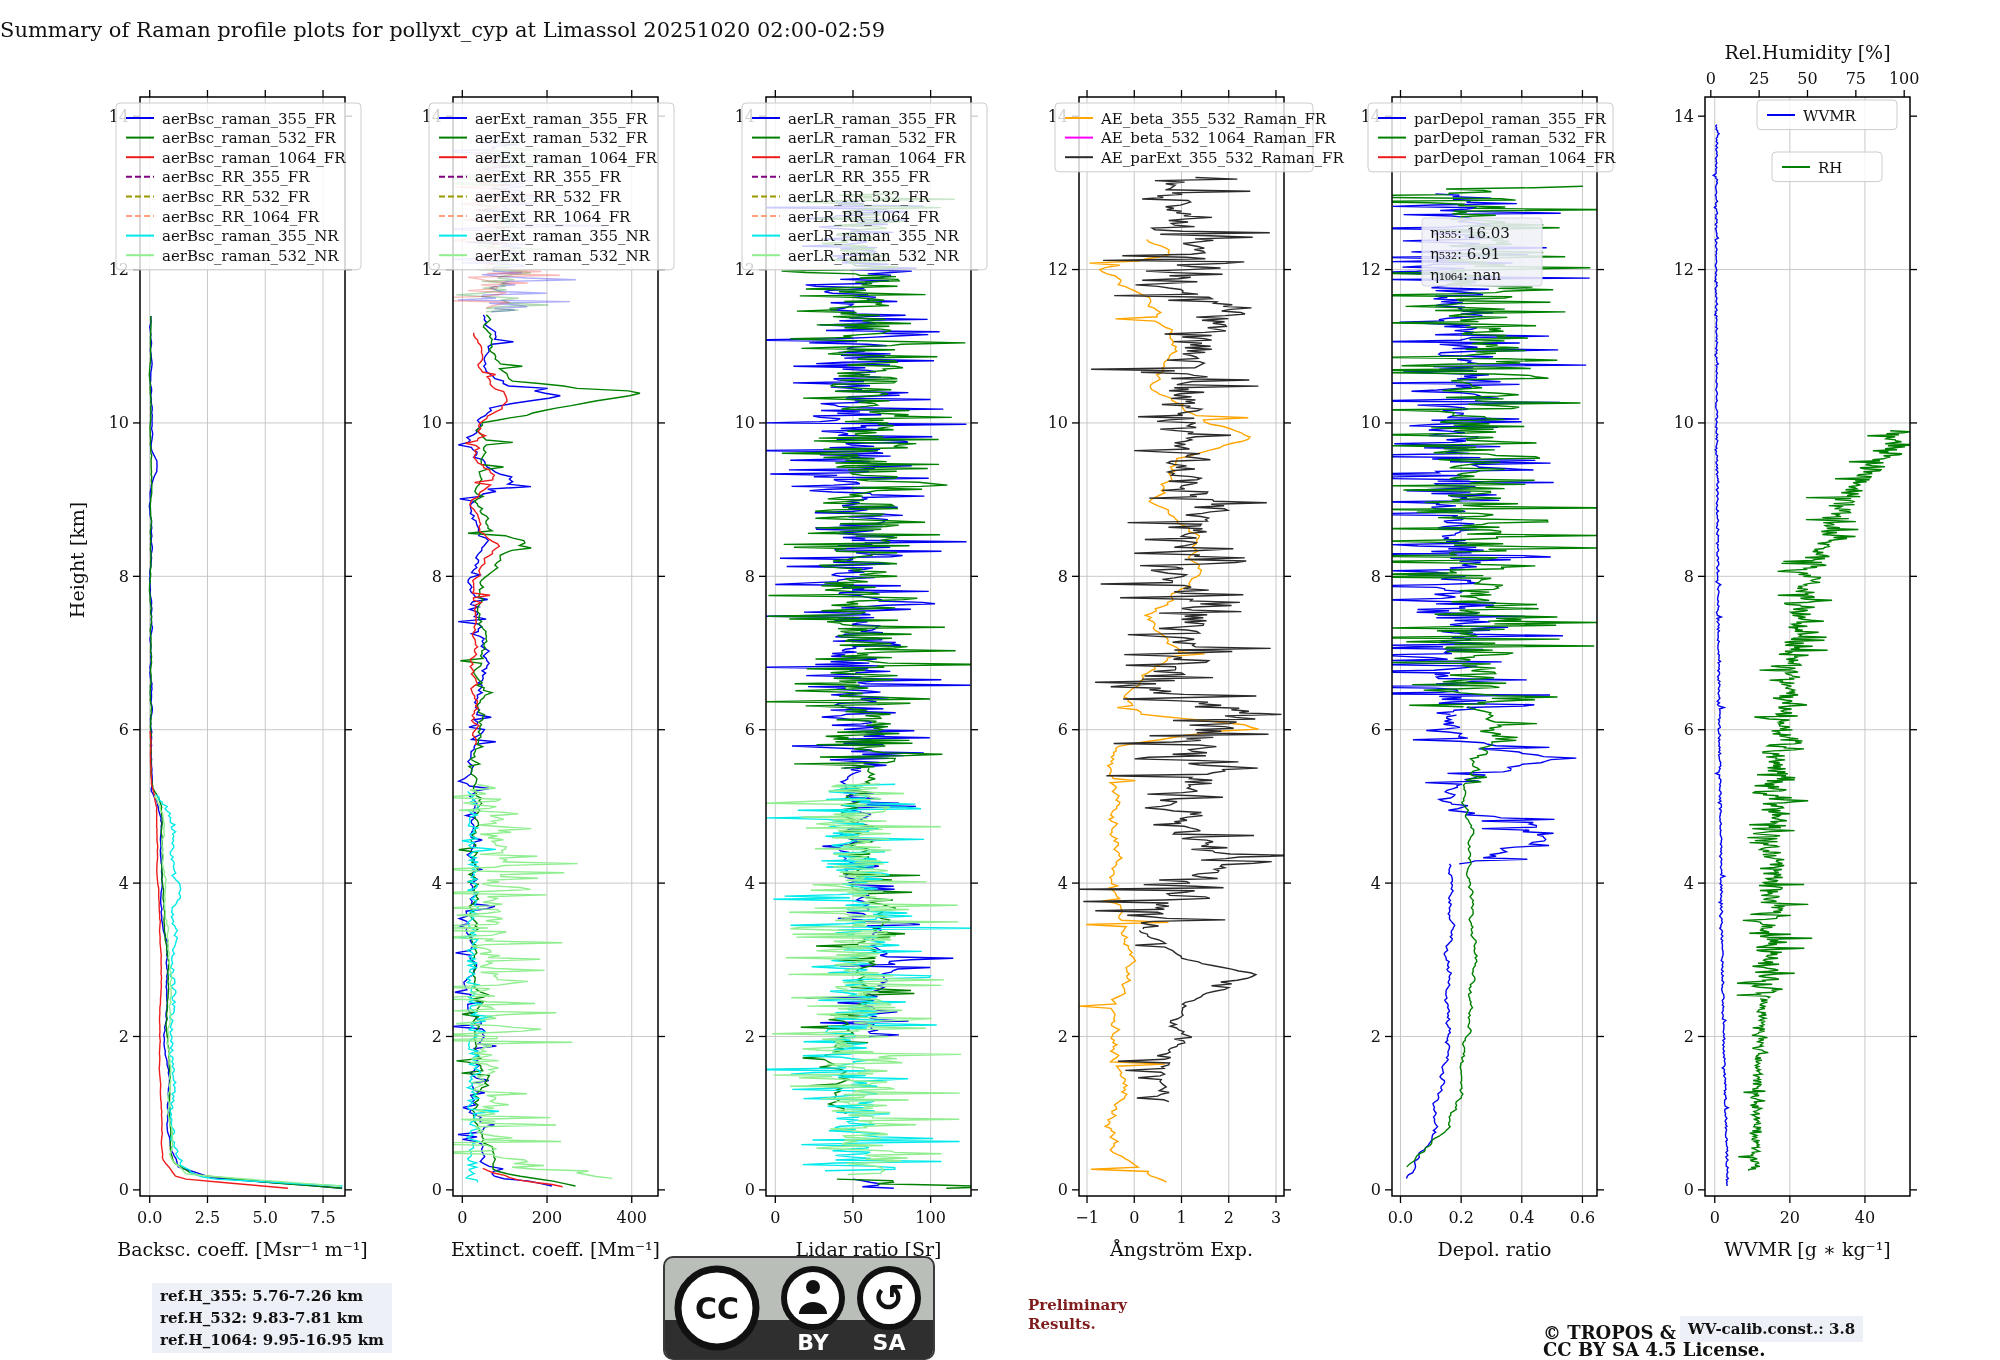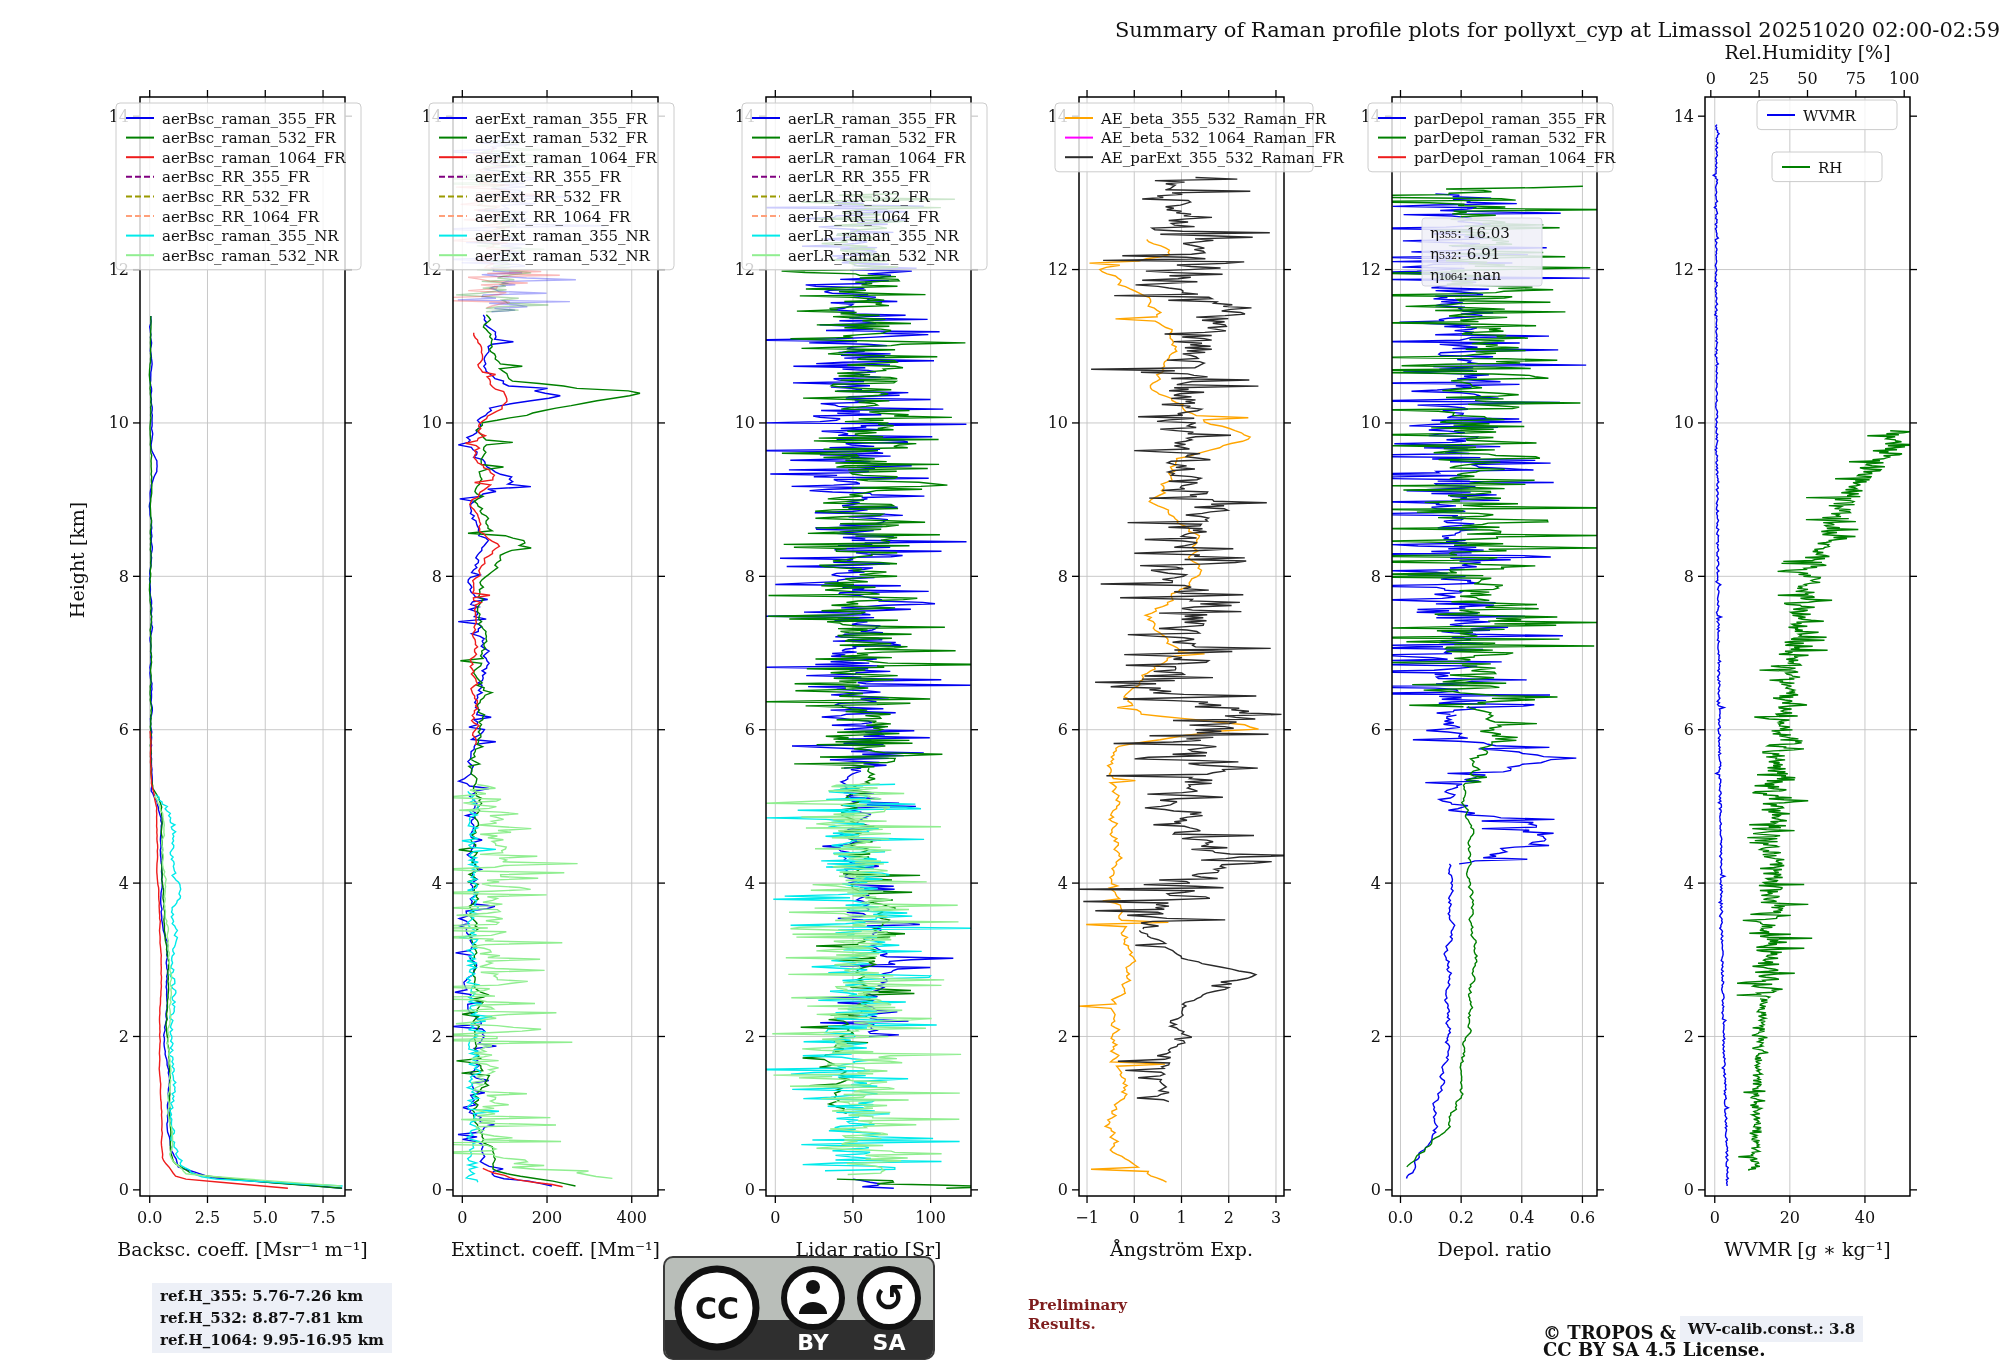--- a/index.html
+++ b/index.html
@@ -1,18 +1,18 @@
 <!DOCTYPE html>
 <html><head>
 <meta charset="utf-8">
 <style>
   html,body{margin:0;padding:0;background:#ffffff;}
   #page{position:relative;width:2000px;height:1360px;background:#fff;
         font-family:"DejaVu Serif", serif;color:#111;overflow:hidden;}
-  #title{position:absolute;top:18px;left:0;width:2000px;text-align:right;
+  #title{position:absolute;top:18px;left:0;width:2000px;text-align:left;
          font-size:21px;color:#111;}
   #chart-holder{position:absolute;left:0;top:0;width:2000px;height:1360px;}
   .footer-box{position:absolute;background:#edf0f7;padding:2px 8px;font-size:15px;line-height:22px;font-weight:bold;}
   #ref-heights{left:152px;top:1283px;}
   #preliminary{position:absolute;left:1028px;top:1296px;width:140px;color:#7f1d1d;
                font-weight:bold;font-size:15px;line-height:19px;}
   #copyright{position:absolute;left:1543px;top:1324px;font-weight:bold;font-size:18px;line-height:17px;}
   #wv-calib{left:1680px;top:1316px;font-size:15px;}
   #cc-badge{position:absolute;left:663px;top:1256px;}
 </style>
@@ -500,21 +500,21 @@
           <g>
             <rect x="1772" y="152" width="110" height="29.6" rx="4" fill="rgba(255,255,255,0.8)" stroke="#cccccc" stroke-width="1"></rect>
             <line x1="1782" x2="1810" y1="167" y2="167" stroke="#008000" stroke-width="2" stroke-dasharray="none"></line>
             <text x="1818" y="172.5" font-family="DejaVu Serif, serif" font-size="15" fill="#111">RH</text>
           </g>
         </g>
       </svg></div>
 
   <div id="ref-heights" class="footer-box">
     <div>ref.H_355: 5.76-7.26 km</div>
-    <div>ref.H_532: 8.87-7.81 km</div>
+    <div>ref.H_532: 9.83-7.81 km</div>
     <div>ref.H_1064: 9.95-16.95 km</div>
   </div>
 
   <svg id="cc-badge" width="272" height="104" viewBox="0 0 272 104">
     <rect x="1" y="1" width="270" height="102" rx="9" fill="#b9beb9" stroke="#3a3a3a" stroke-width="2"></rect>
     <path d="M2 64 h268 v30 a9 9 0 0 1 -9 9 h-250 a9 9 0 0 1 -9 -9 z" fill="#2f2f2f"></path>
     <circle cx="54" cy="52" r="39" fill="#ffffff" stroke="#111" stroke-width="7"></circle>
     <text x="54" y="63" font-size="30" font-weight="bold" text-anchor="middle" fill="#111" font-family="DejaVu Sans, sans-serif">CC</text>
     <circle cx="150" cy="42" r="29" fill="#ffffff" stroke="#111" stroke-width="6"></circle>
     <circle cx="150" cy="31" r="7" fill="#111"></circle>

